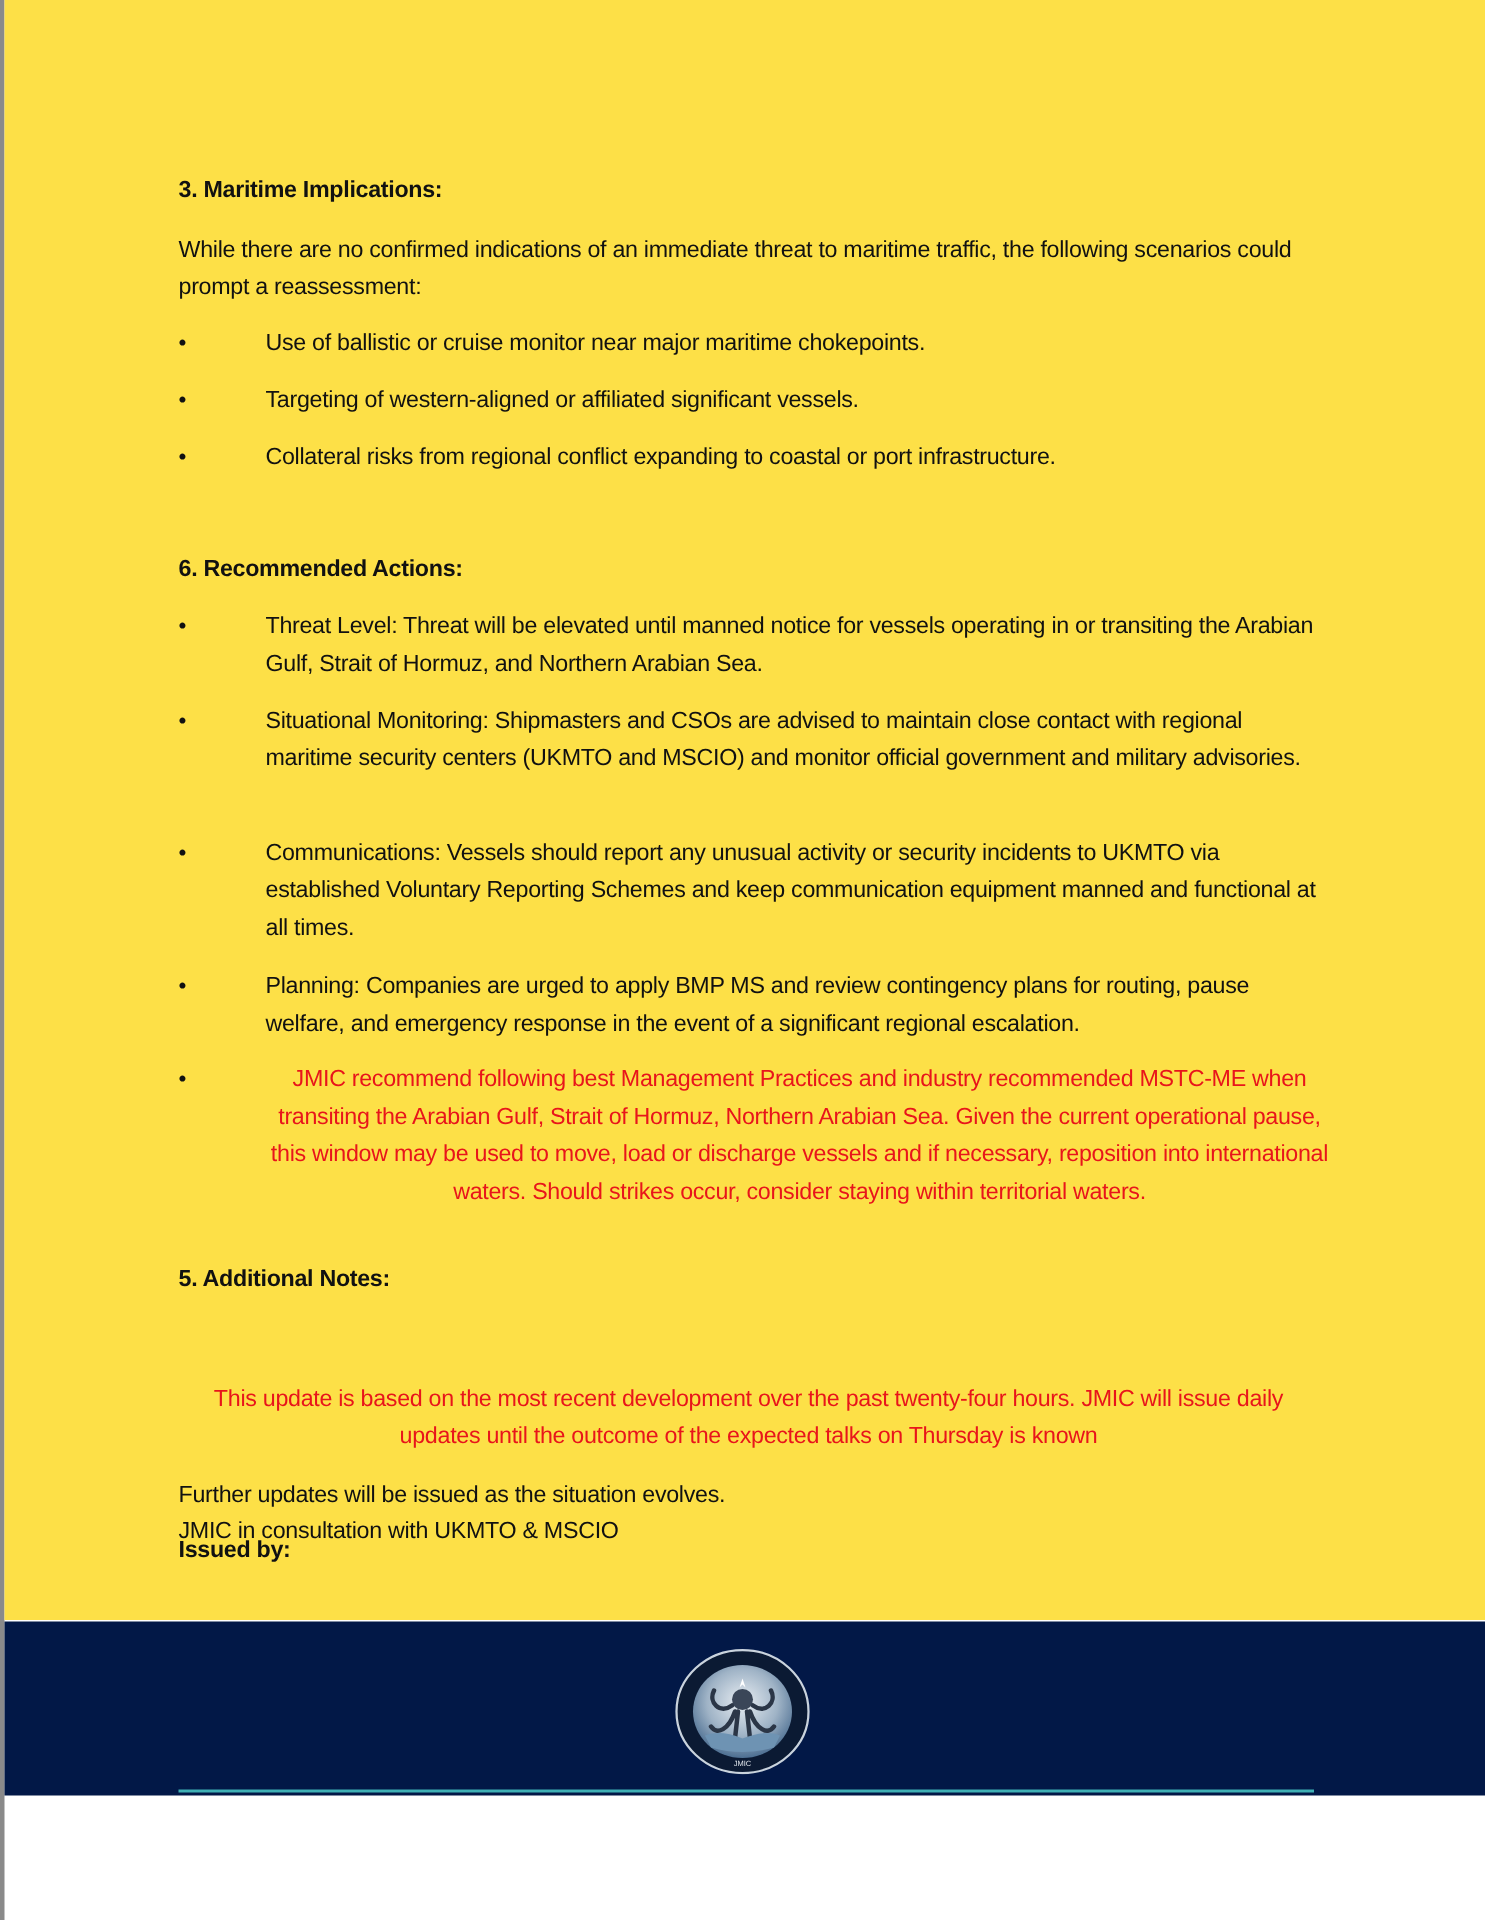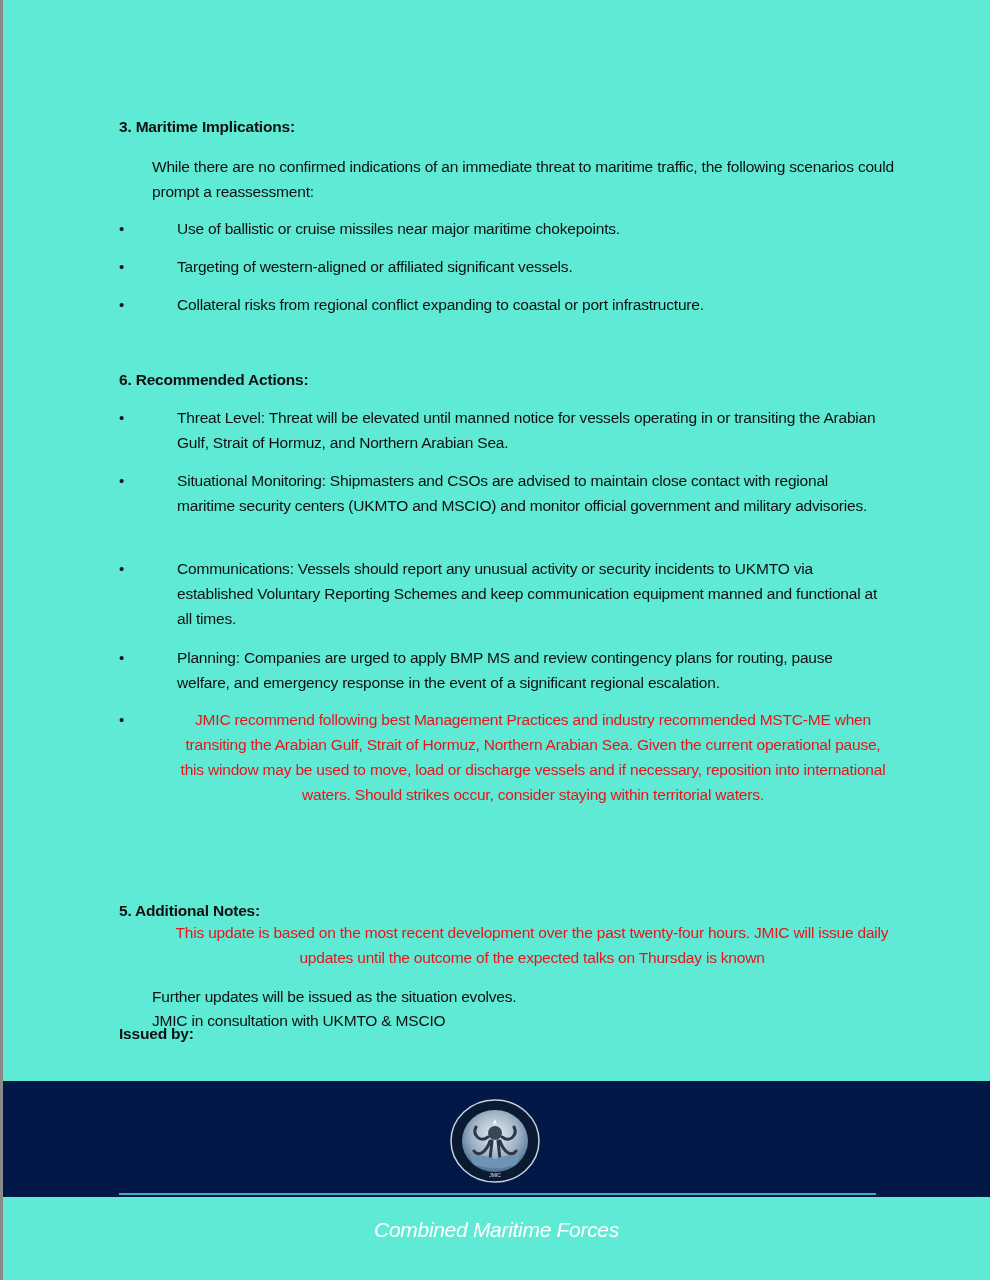--- a/index.html
+++ b/index.html
@@ -7,29 +7,29 @@
     width: 990px; height: 1280px; overflow: hidden; position: relative;
     background: #ffffff;
     font-family: "Liberation Sans", sans-serif;
     color: #111111;
   }
   .left-edge {
     position: absolute; left: 0; top: 0; width: 3px; height: 1280px;
     background: #8a8a8a;
   }
   .page {
-    position: absolute; left: 3px; top: 0; width: 987px; height: 1280px;
-    background: #5eead4;
+    position: absolute; left: 3px; top: 0; width: 987px; height: 1080px;
+    background: #fde047;
   }
   .content {
     position: absolute; left: 116px; top: 0; width: 770px;
     font-size: 15.5px; letter-spacing: -0.2px;
   }
   .heading { position: absolute; font-weight: bold; white-space: nowrap; }
-  .para { position: absolute; line-height: 25px; width: 760px; margin-left: 33px; }
+  .para { position: absolute; line-height: 25px; width: 760px; }
   .red { color: #e8151b; text-align: center; }
   .bullet-row { position: absolute; left: 0; width: 770px; }
   .bullet-dot {
     position: absolute; left: 0; top: 0; width: 20px; line-height: 25px; font-size: 15px;
   }
   .bullet-text {
     position: absolute; left: 58px; top: 0; width: 712px; line-height: 25px;
   }
   .footer {
     position: absolute; left: 3px; top: 1081px; width: 987px; height: 116px;
@@ -53,21 +53,21 @@
 <div class="left-edge"></div>
 
 <div class="page">
   <div class="content">
 
     <div class="heading" style="top:118px;">3. Maritime Implications:</div>
     <div class="para" style="top:154px;">While there are no confirmed indications of an immediate threat to maritime traffic, the following scenarios could prompt a reassessment:</div>
 
     <div class="bullet-row" style="top:216px;">
       <span class="bullet-dot">•</span>
-      <span class="bullet-text">Use of ballistic or cruise missiles near major maritime chokepoints.</span>
+      <span class="bullet-text">Use of ballistic or cruise monitor near major maritime chokepoints.</span>
     </div>
     <div class="bullet-row" style="top:254px;">
       <span class="bullet-dot">•</span>
       <span class="bullet-text">Targeting of western-aligned or affiliated significant vessels.</span>
     </div>
     <div class="bullet-row" style="top:292px;">
       <span class="bullet-dot">•</span>
       <span class="bullet-text">Collateral risks from regional conflict expanding to coastal or port infrastructure.</span>
     </div>
 
@@ -87,21 +87,21 @@
     </div>
     <div class="bullet-row" style="top:645px;">
       <span class="bullet-dot">•</span>
       <span class="bullet-text">Planning: Companies are urged to apply BMP MS and review contingency plans for routing, pause welfare, and emergency response in the event of a significant regional escalation.</span>
     </div>
     <div class="bullet-row" style="top:707px;">
       <span class="bullet-dot">•</span>
       <span class="bullet-text red">JMIC recommend following best Management Practices and industry recommended MSTC-ME when transiting the Arabian Gulf, Strait of Hormuz, Northern Arabian Sea. Given the current operational pause, this window may be used to move, load or discharge vessels and if necessary, reposition into international waters. Should strikes occur, consider staying within territorial waters.</span>
     </div>
 
-    <div class="heading" style="top:902px;">5. Additional Notes:</div>
+    <div class="heading" style="top:844px;">5. Additional Notes:</div>
     <div class="para red" style="top:920px;">This update is based on the most recent development over the past twenty-four hours. JMIC will issue daily updates until the outcome of the expected talks on Thursday is known</div>
     <div class="para" style="top:984px;">Further updates will be issued as the situation evolves.</div>
     <div class="heading" style="top:1025px;">Issued by:</div>
     <div class="para" style="top:1008px;">JMIC in consultation with UKMTO &amp; MSCIO</div>
   </div>
 </div>
 
 <div class="footer">
   <svg class="logo" viewBox="0 0 90 84">
     <defs>

